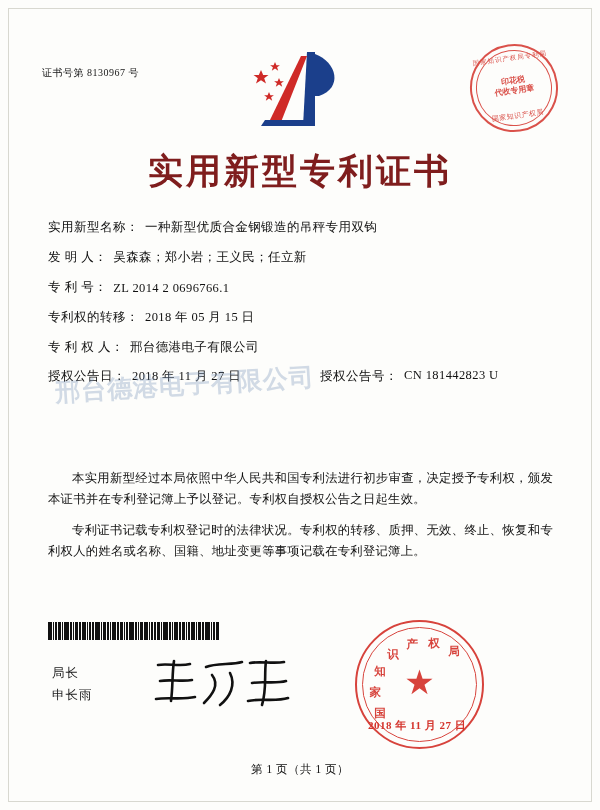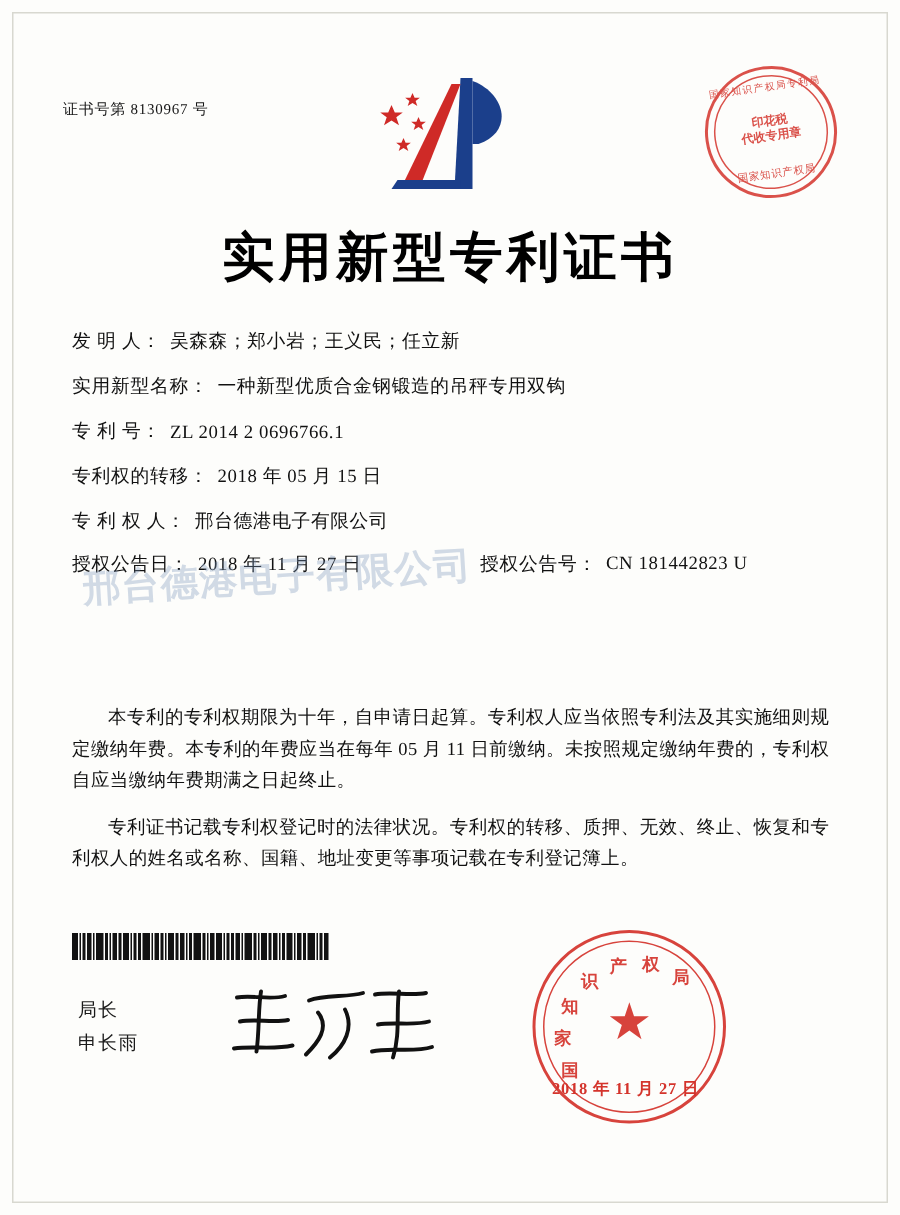--- a/index.html
+++ b/index.html
@@ -102,21 +102,21 @@
 
   .cert-title {
     position: absolute;
     top: 148px;
     left: 0;
     width: 100%;
     text-align: center;
     font-size: 35px;
     font-weight: bold;
     letter-spacing: 3px;
-    color: #000000;
+    color: #7f1d1d;
     font-family: "Liberation Serif", serif;
   }
 
   
   .fields {
     position: absolute;
     left: 48px;
     top: 218px;
     width: 505px;
     font-size: 12.5px;
@@ -298,26 +298,26 @@
     <div class="inner-ring"></div>
     <div class="seal-arc">国家知识产权局专利局</div>
     <div class="seal-mid">印花税<br>代收专用章</div>
     <div class="seal-bottom">国家知识产权局</div>
   </div>
 
   <div class="cert-title">实用新型专利证书</div>
 
   <div class="fields">
     <div class="frow">
+      <span class="flabel">实用新型名称：</span>
+      <span class="fvalue">一种新型优质合金钢锻造的吊秤专用双钩</span>
+    </div>
+    <div class="frow">
       <span class="flabel">发 明 人：</span>
       <span class="fvalue">吴森森；郑小岩；王义民；任立新</span>
-    </div>
-    <div class="frow">
-      <span class="flabel">实用新型名称：</span>
-      <span class="fvalue">一种新型优质合金钢锻造的吊秤专用双钩</span>
     </div>
     <div class="frow">
       <span class="flabel">专 利 号：</span>
       <span class="fvalue">ZL 2014 2 0696766.1</span>
     </div>
     <div class="frow">
       <span class="flabel">专利权的转移：</span>
       <span class="fvalue">2018 年 05 月 15 日</span>
     </div>
     <div class="frow">
@@ -332,21 +332,21 @@
       <div class="right">
         <span class="flabel">授权公告号：</span>
         <span class="fvalue">CN 181442823 U</span>
       </div>
     </div>
   </div>
 
   <div class="watermark">邢台德港电子有限公司</div>
 
   <div class="body-text">
-    <p>本专利的专利权期限为十年，自申请日起算。专利权人应当依照专利法及其实施细则规定缴纳年费。本专利的年费应当在每年 05 月 11 日前缴纳。未按照规定缴纳年费的，专利权自应当缴纳年费期满之日起终止。</p>
+    <p>本实用新型经过本局依照中华人民共和国专利法进行初步审查，决定授予专利权，颁发本证书并在专利登记簿上予以登记。专利权自授权公告之日起生效。</p>
     <p>专利证书记载专利权登记时的法律状况。专利权的转移、质押、无效、终止、恢复和专利权人的姓名或名称、国籍、地址变更等事项记载在专利登记簿上。</p>
   </div>
 
   <div class="barcode">
     <i style="width:4px"></i><i style="width:1px"></i><i style="width:2px"></i><i style="width:3px"></i><i style="width:1px"></i><i style="width:5px"></i><i style="width:2px"></i><i style="width:1px"></i><i style="width:3px"></i><i style="width:2px"></i><i style="width:4px"></i><i style="width:1px"></i><i style="width:2px"></i><i style="width:2px"></i><i style="width:5px"></i><i style="width:1px"></i><i style="width:3px"></i><i style="width:2px"></i><i style="width:1px"></i><i style="width:4px"></i><i style="width:2px"></i><i style="width:3px"></i><i style="width:1px"></i><i style="width:2px"></i><i style="width:5px"></i><i style="width:2px"></i><i style="width:1px"></i><i style="width:3px"></i><i style="width:4px"></i><i style="width:1px"></i><i style="width:2px"></i><i style="width:2px"></i><i style="width:3px"></i><i style="width:1px"></i><i style="width:5px"></i><i style="width:2px"></i><i style="width:1px"></i><i style="width:4px"></i><i style="width:2px"></i><i style="width:3px"></i><i style="width:1px"></i><i style="width:2px"></i><i style="width:4px"></i><i style="width:1px"></i><i style="width:3px"></i><i style="width:2px"></i><i style="width:5px"></i><i style="width:1px"></i><i style="width:2px"></i><i style="width:3px"></i>
   </div>
 
   <div class="sig-labels">
     <div>局长</div>
     <div>申长雨</div>
@@ -378,13 +378,14 @@
       <span style="transform: rotate(-65deg) translate(0,-50px) rotate(65deg);">知</span>
       <span style="transform: rotate(-40deg) translate(0,-50px) rotate(40deg);">识</span>
       <span style="transform: rotate(-15deg) translate(0,-50px) rotate(15deg);">产</span>
       <span style="transform: rotate(10deg) translate(0,-50px) rotate(-10deg);">权</span>
       <span style="transform: rotate(35deg) translate(0,-50px) rotate(-35deg);">局</span>
     </div>
     <div class="star">★</div>
   </div>
   <div class="seal-date">2018 年 11 月 27 日</div>
 
+  <div class="page-footer">第 1 页（共 1 页）</div>
 </div>
 
 </body></html>

